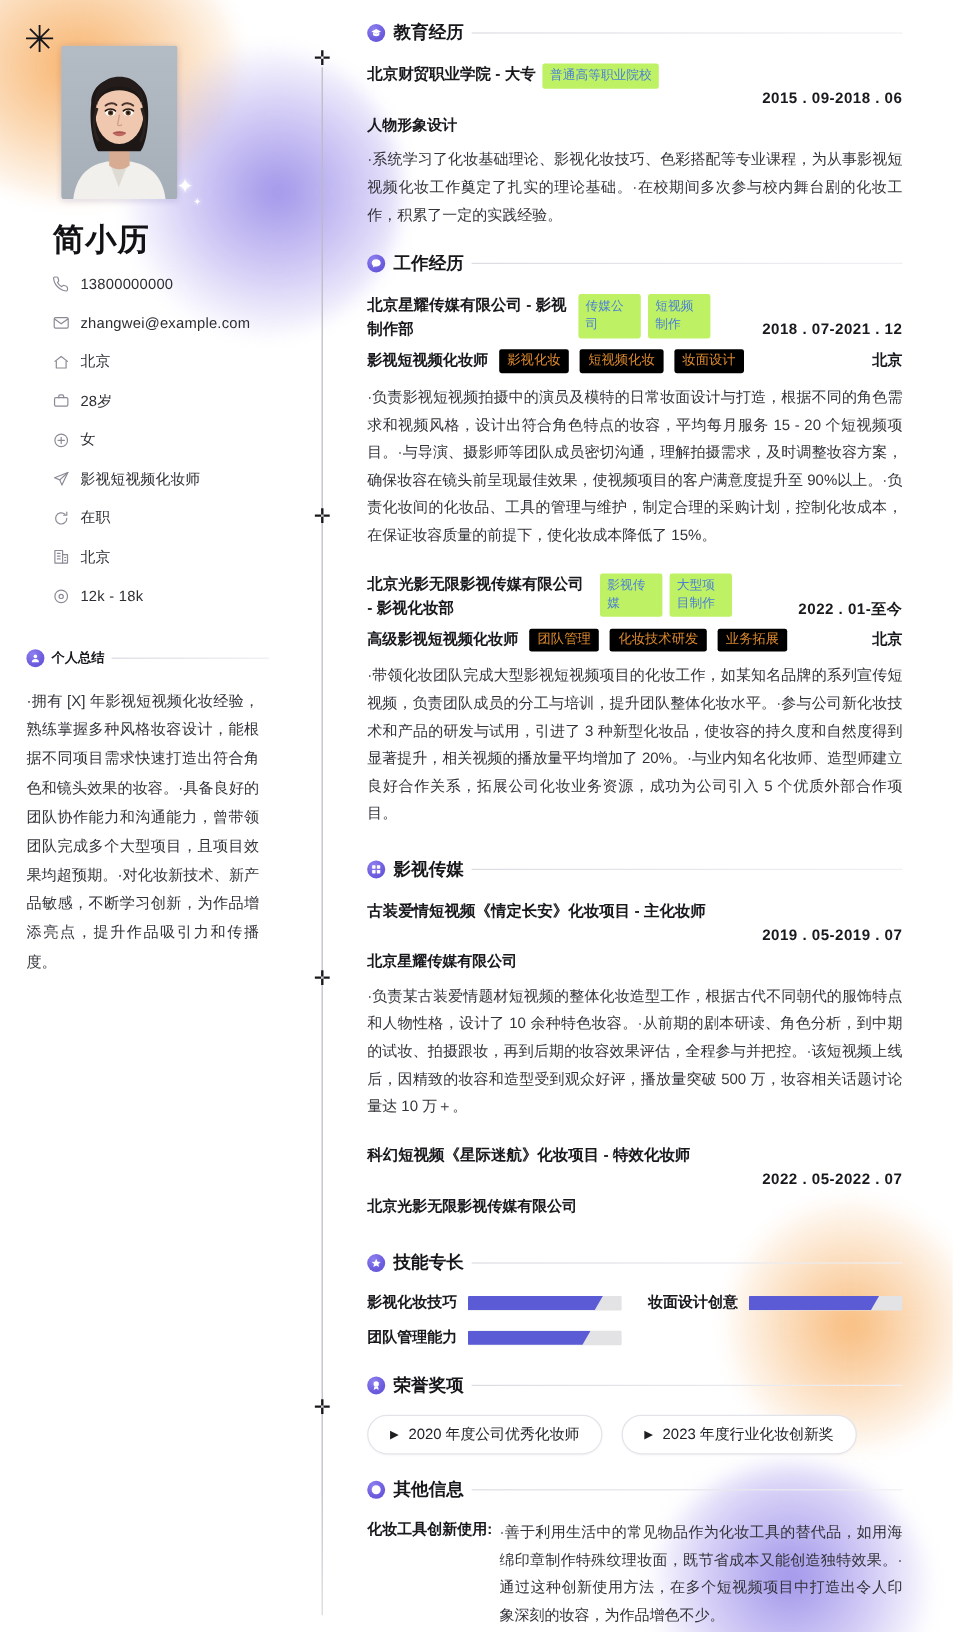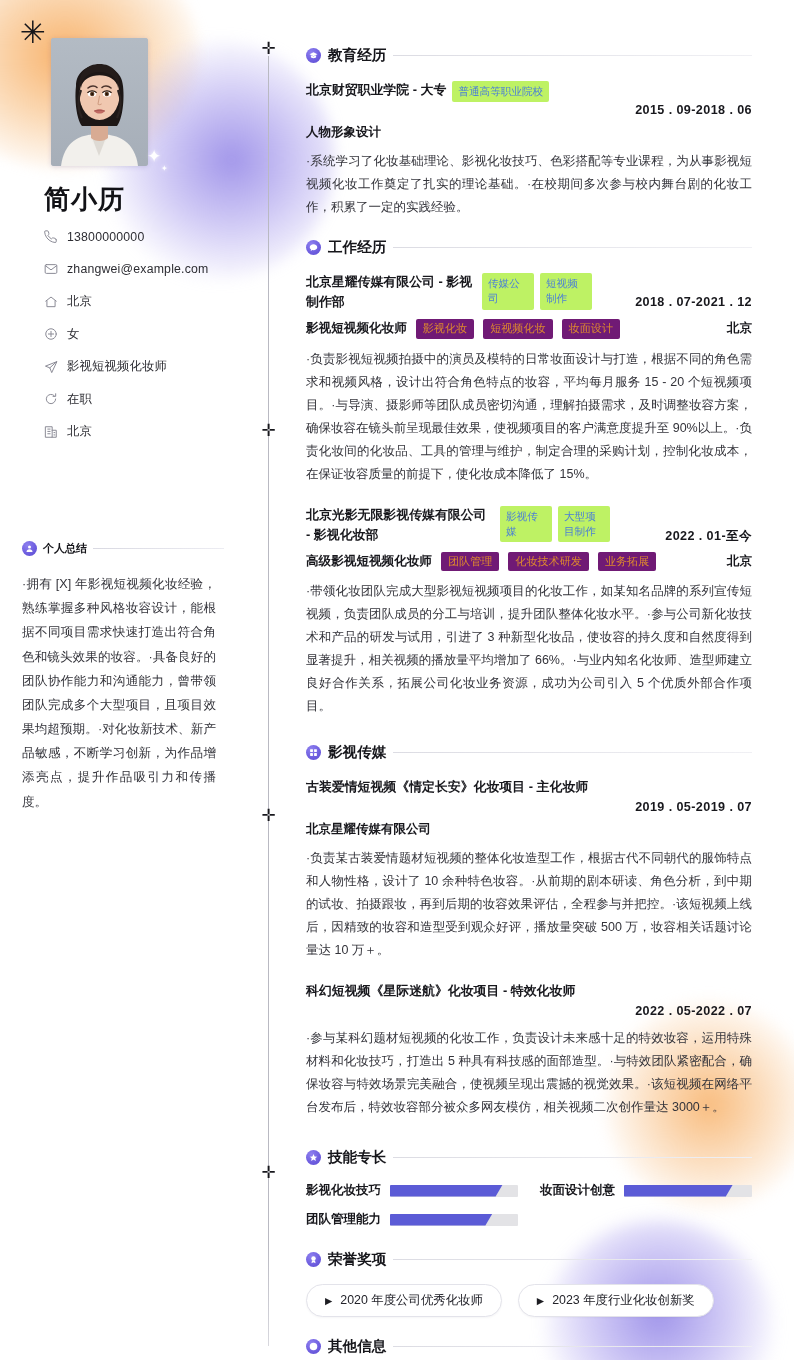--- a/index.html
+++ b/index.html
@@ -133,21 +133,21 @@
     font-size: 12.6px; font-weight: 700; color: #18181d; white-space: nowrap;
     letter-spacing: .4px;
     margin-top: 23px;
   }
   .entry-sub {
     display: flex; align-items: center; gap: 9px; flex-wrap: wrap;
     margin-top: 7px;
   }
   .role { font-size: 12.6px; font-weight: 700; color: #18181d; white-space: nowrap; }
   .tag-orange {
-    display: inline-block; background: #701a75; color: #de8a2e;
+    display: inline-block; background: #000000; color: #de8a2e;
     font-size: 11.1px; line-height: 1.4; padding: 2px 7px; border-radius: 2px;
     white-space: nowrap;
   }
   .loc {
     margin-left: auto; font-size: 12.6px; font-weight: 700; color: #18181d;
     white-space: nowrap;
   }
   .entry-desc {
     margin-top: 9px; font-size: 12.5px; line-height: 1.84;
     color: #33333a; text-align: justify;
@@ -274,20 +274,29 @@
       <div class="contact-row">
         <span class="ci">
           <svg viewBox="0 0 24 24" fill="none" stroke="currentColor" stroke-width="1.7" stroke-linecap="round" stroke-linejoin="round">
               <path d="M3 10.5 12 3.5l9 7"></path>
               <path d="M5 10v10h14V10"></path>
             </svg>
         </span>
         <span class="contact-txt">北京</span>
       </div>
 
+      <div class="contact-row">
+        <span class="ci">
+          <svg viewBox="0 0 24 24" fill="none" stroke="currentColor" stroke-width="1.7" stroke-linecap="round" stroke-linejoin="round">
+              <rect x="2.5" y="7.5" width="19" height="12" rx="2"></rect>
+              <path d="M8.5 7.5V5.5a2 2 0 0 1 2-2h3a2 2 0 0 1 2 2v2"></path>
+            </svg>
+        </span>
+        <span class="contact-txt">28岁</span>
+      </div>
 
       <div class="contact-row">
         <span class="ci">
           <svg viewBox="0 0 24 24" fill="none" stroke="currentColor" stroke-width="1.7" stroke-linecap="round" stroke-linejoin="round">
               <circle cx="12" cy="12" r="9"></circle>
               <path d="M7.5 12h9M12 7.5v9"></path>
             </svg>
         </span>
         <span class="contact-txt">女</span>
       </div>
@@ -316,20 +325,29 @@
         <span class="ci">
           <svg viewBox="0 0 24 24" fill="none" stroke="currentColor" stroke-width="1.7" stroke-linecap="round" stroke-linejoin="round">
               <rect x="3" y="3" width="11" height="18"></rect>
               <path d="M14 9h7v12h-7"></path>
               <path d="M6.5 7h4M6.5 11h4M6.5 15h4M17 13h1.5M17 17h1.5"></path>
             </svg>
         </span>
         <span class="contact-txt">北京</span>
       </div>
 
+      <div class="contact-row">
+        <span class="ci">
+          <svg viewBox="0 0 24 24" fill="none" stroke="currentColor" stroke-width="1.7" stroke-linecap="round" stroke-linejoin="round">
+              <circle cx="12" cy="12" r="9"></circle>
+              <circle cx="12" cy="12" r="3"></circle>
+            </svg>
+        </span>
+        <span class="contact-txt">12k - 18k</span>
+      </div>
 
     </div>
 
     <div class="side-sec-head">
       <span class="sec-badge">
         <svg viewBox="0 0 24 24" fill="currentColor">
             <circle cx="12" cy="8" r="4"></circle>
             <path d="M4 21c0-4.4 3.6-7 8-7s8 2.6 8 7z"></path>
           </svg>
       </span>
@@ -343,21 +361,21 @@
   <div id="timeline">
     <div class="tl-line"></div>
     <div class="tl-dot" style="top:38px">✛</div>
     <div class="tl-dot" style="top:420px">✛</div>
     <div class="tl-dot" style="top:805px">✛</div>
     <div class="tl-dot" style="top:1162px">✛</div>
   </div>
 
   <div id="right">
 
-    <div class="sec" style="padding-top:46px">
+    <div class="sec" style="padding-top:18px">
       <div class="sec-head">
         <span class="sec-badge">
           <svg viewBox="0 0 24 24" fill="currentColor">
               <path d="M12 3 1.5 8.5 12 14l10.5-5.5z"></path>
               <path d="M5 11v5c0 1.7 3.1 3 7 3s7-1.3 7-3v-5l-7 3.6z"></path>
             </svg>
         </span>
         <span class="sec-title">教育经历</span>
         <span class="sec-rule"></span>
       </div>
@@ -414,21 +432,21 @@
           </span>
           <span class="entry-date">2022 . 01-至今</span>
         </div>
         <div class="entry-sub">
           <span class="role">高级影视短视频化妆师</span>
           <span class="tag-orange">团队管理</span>
           <span class="tag-orange">化妆技术研发</span>
           <span class="tag-orange">业务拓展</span>
           <span class="loc">北京</span>
         </div>
-        <div class="entry-desc">·带领化妆团队完成大型影视短视频项目的化妆工作，如某知名品牌的系列宣传短视频，负责团队成员的分工与培训，提升团队整体化妆水平。·参与公司新化妆技术和产品的研发与试用，引进了 3 种新型化妆品，使妆容的持久度和自然度得到显著提升，相关视频的播放量平均增加了 66%。·与业内知名化妆师、造型师建立良好合作关系，拓展公司化妆业务资源，成功为公司引入 5 个优质外部合作项目。</div>
+        <div class="entry-desc">·带领化妆团队完成大型影视短视频项目的化妆工作，如某知名品牌的系列宣传短视频，负责团队成员的分工与培训，提升团队整体化妆水平。·参与公司新化妆技术和产品的研发与试用，引进了 3 种新型化妆品，使妆容的持久度和自然度得到显著提升，相关视频的播放量平均增加了 20%。·与业内知名化妆师、造型师建立良好合作关系，拓展公司化妆业务资源，成功为公司引入 5 个优质外部合作项目。</div>
       </div>
     </div>
 
     <div class="sec" style="padding-top:6px">
       <div class="sec-head">
         <span class="sec-badge">
           <svg viewBox="0 0 24 24" fill="currentColor">
               <rect x="3" y="3" width="7.5" height="7.5" rx="1"></rect>
               <rect x="13.5" y="3" width="7.5" height="7.5" rx="1"></rect>
               <rect x="3" y="13.5" width="7.5" height="7.5" rx="1"></rect>
@@ -446,21 +464,21 @@
         </div>
         <div class="entry-org">北京星耀传媒有限公司</div>
         <div class="entry-desc">·负责某古装爱情题材短视频的整体化妆造型工作，根据古代不同朝代的服饰特点和人物性格，设计了 10 余种特色妆容。·从前期的剧本研读、角色分析，到中期的试妆、拍摄跟妆，再到后期的妆容效果评估，全程参与并把控。·该短视频上线后，因精致的妆容和造型受到观众好评，播放量突破 500 万，妆容相关话题讨论量达 10 万＋。</div>
       </div>
 
       <div class="entry">
         <div class="entry-top">
           <span class="entry-title">科幻短视频《星际迷航》化妆项目 - 特效化妆师</span>
           <span class="entry-date">2022 . 05-2022 . 07</span>
         </div>
-        <div class="entry-desc">·参与某科幻题材短视频的化妆工作，负责设计未来感十足的特效妆容，运用特殊材料和化妆技巧，打造出 5 种具有科技感的面部造型。·与特效团队紧密配合，确保妆容与特效场景完美融合，使视频呈现出震撼的视觉效果。·该短视频在网络平台发布后，特效妆容部分被众多网友模仿，相关视频二次创作量达 3000＋。</div>
+        <div class="entry-org">北京光影无限影视传媒有限公司</div>
       </div>
     </div>
 
     <div class="sec" style="padding-top:10px">
       <div class="sec-head">
         <span class="sec-badge">
           <svg viewBox="0 0 24 24" fill="currentColor">
               <path d="M12 2.5 15 9l7 .7-5.2 4.6 1.5 6.8L12 17.6 5.7 21l1.5-6.8L2 9.7 9 9z"></path>
             </svg>
         </span>

